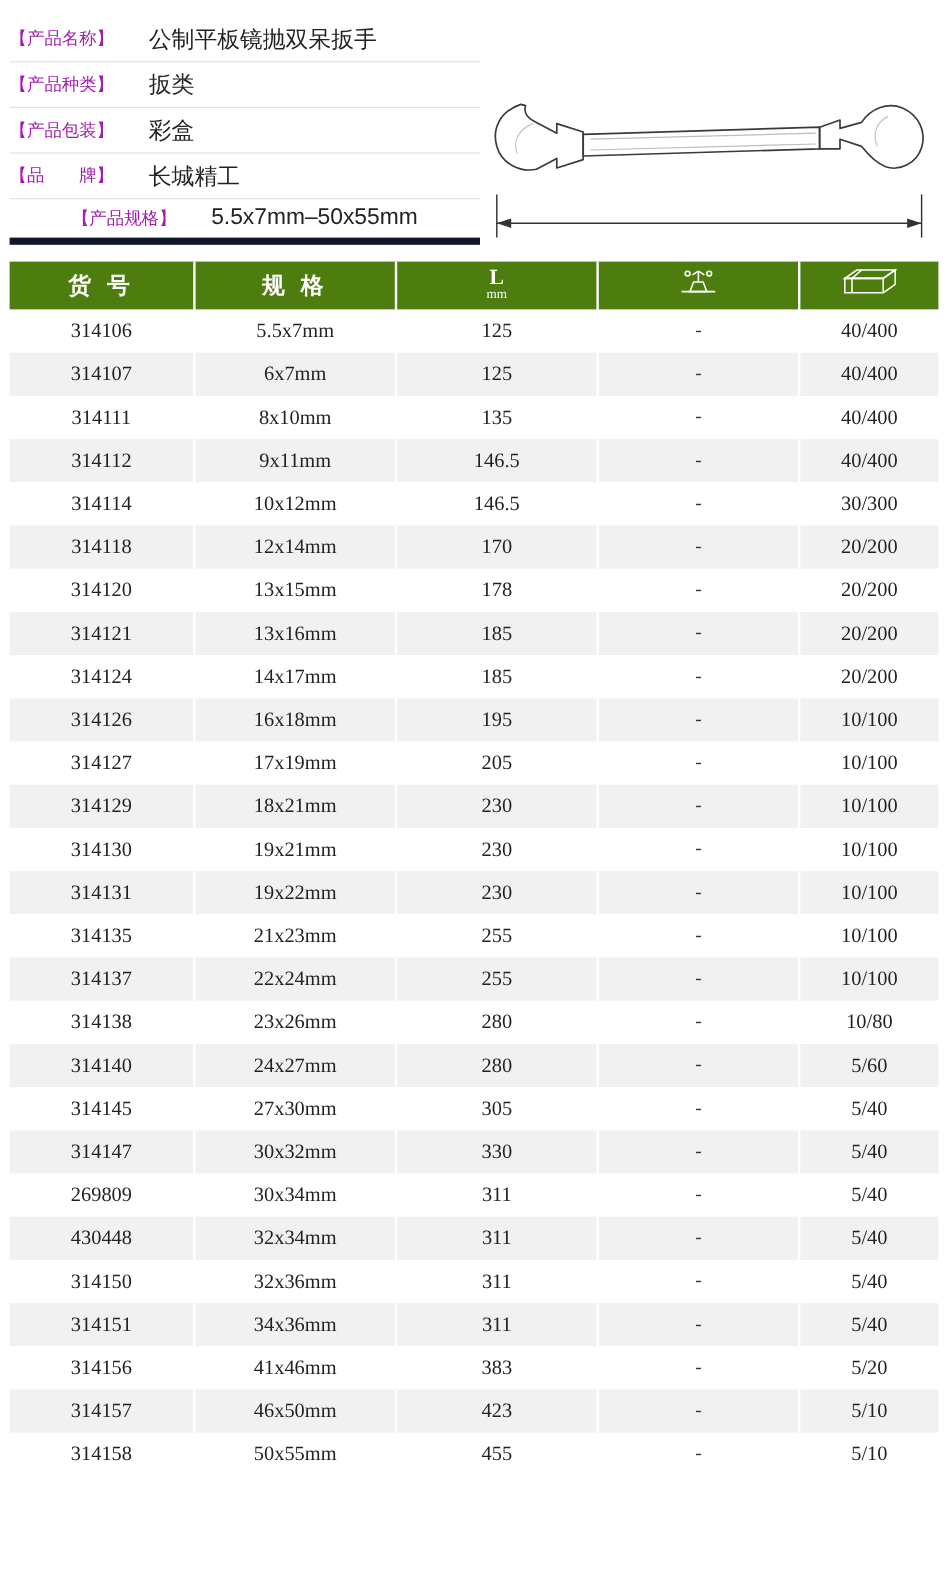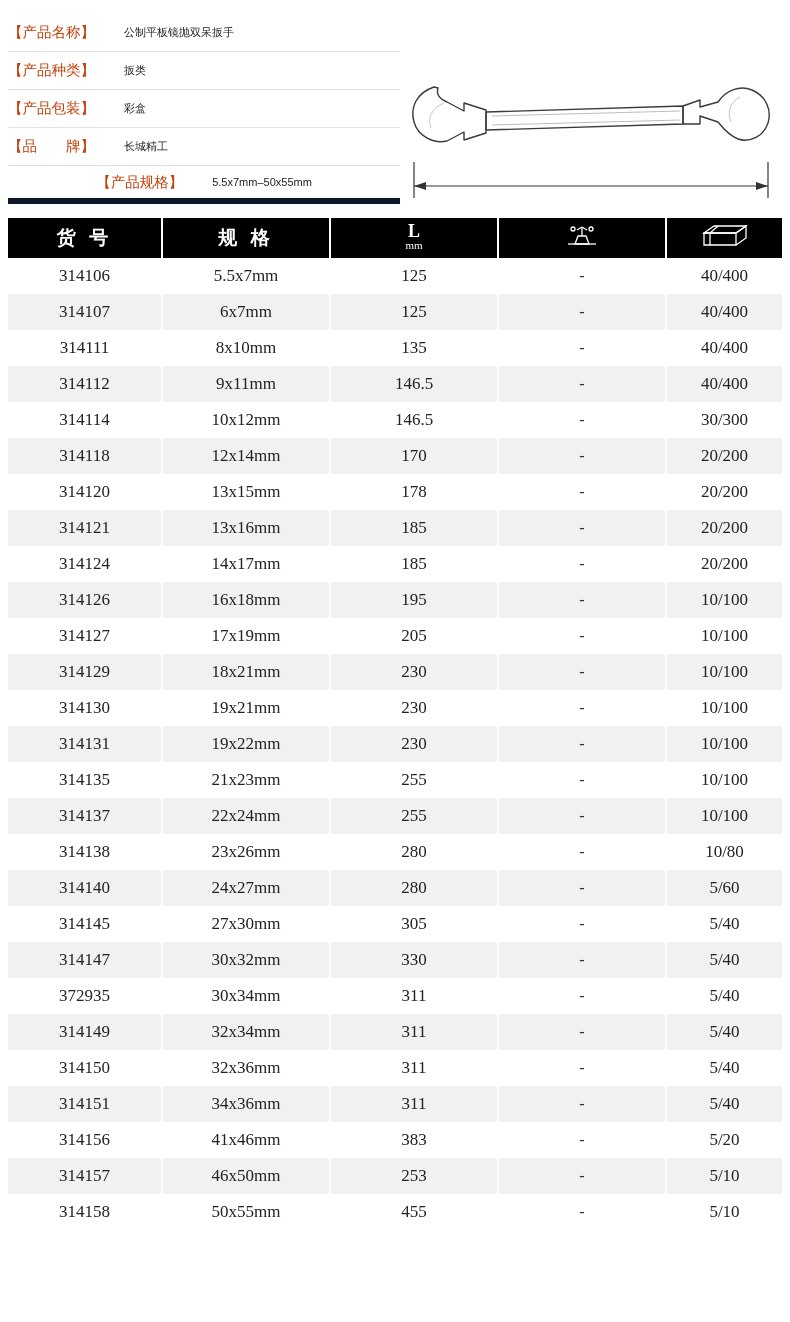--- a/index.html
+++ b/index.html
@@ -33,46 +33,46 @@
     height: 38px;
     border-bottom: 1px solid #e2e2e2;
     font-size: 15px;
     color: #222;
   }
   .spec-row:last-child { border-bottom: 6px solid #0f172a; justify-content: center; }
   .spec-label {
     width: 112px;
     flex: 0 0 112px;
     font-size: 14.5px;
-    color: #c2410c;
+    color: #a21caf;
     letter-spacing: 0px;
   }
   .spec-value {
-    font-size: 11px;
+    font-size: 19px;
     color: #222;
     padding-left: 4px;
   }
 
   
   .figure {
     flex: 1;
     position: relative;
     padding-top: 26px;
   }
   .figure svg { display: block; }
 
   
   table {
     border-collapse: collapse;
     width: 774px;
     margin: 0 8px;
     table-layout: fixed;
   }
   thead th {
-    background: #000000;
+    background: #4d7c0f;
     color: #fff;
     height: 40px;
     font-size: 19px;
     font-weight: bold;
     letter-spacing: 4px;
     border-right: 2px solid #ffffff;
     vertical-align: middle;
   }
   thead th:last-child { border-right: none; }
   .col-code { width: 154px; }
@@ -353,28 +353,28 @@
             <td>5/40</td>
           </tr>
           <tr>
             <td>314147</td>
             <td>30x32mm</td>
             <td>330</td>
             <td class="dash">-</td>
             <td>5/40</td>
           </tr>
           <tr>
-            <td>372935</td>
+            <td>269809</td>
             <td>30x34mm</td>
             <td>311</td>
             <td class="dash">-</td>
             <td>5/40</td>
           </tr>
           <tr>
-            <td>314149</td>
+            <td>430448</td>
             <td>32x34mm</td>
             <td>311</td>
             <td class="dash">-</td>
             <td>5/40</td>
           </tr>
           <tr>
             <td>314150</td>
             <td>32x36mm</td>
             <td>311</td>
             <td class="dash">-</td>
@@ -390,21 +390,21 @@
           <tr>
             <td>314156</td>
             <td>41x46mm</td>
             <td>383</td>
             <td class="dash">-</td>
             <td>5/20</td>
           </tr>
           <tr>
             <td>314157</td>
             <td>46x50mm</td>
-            <td>253</td>
+            <td>423</td>
             <td class="dash">-</td>
             <td>5/10</td>
           </tr>
           <tr>
             <td>314158</td>
             <td>50x55mm</td>
             <td>455</td>
             <td class="dash">-</td>
             <td>5/10</td>
           </tr>

